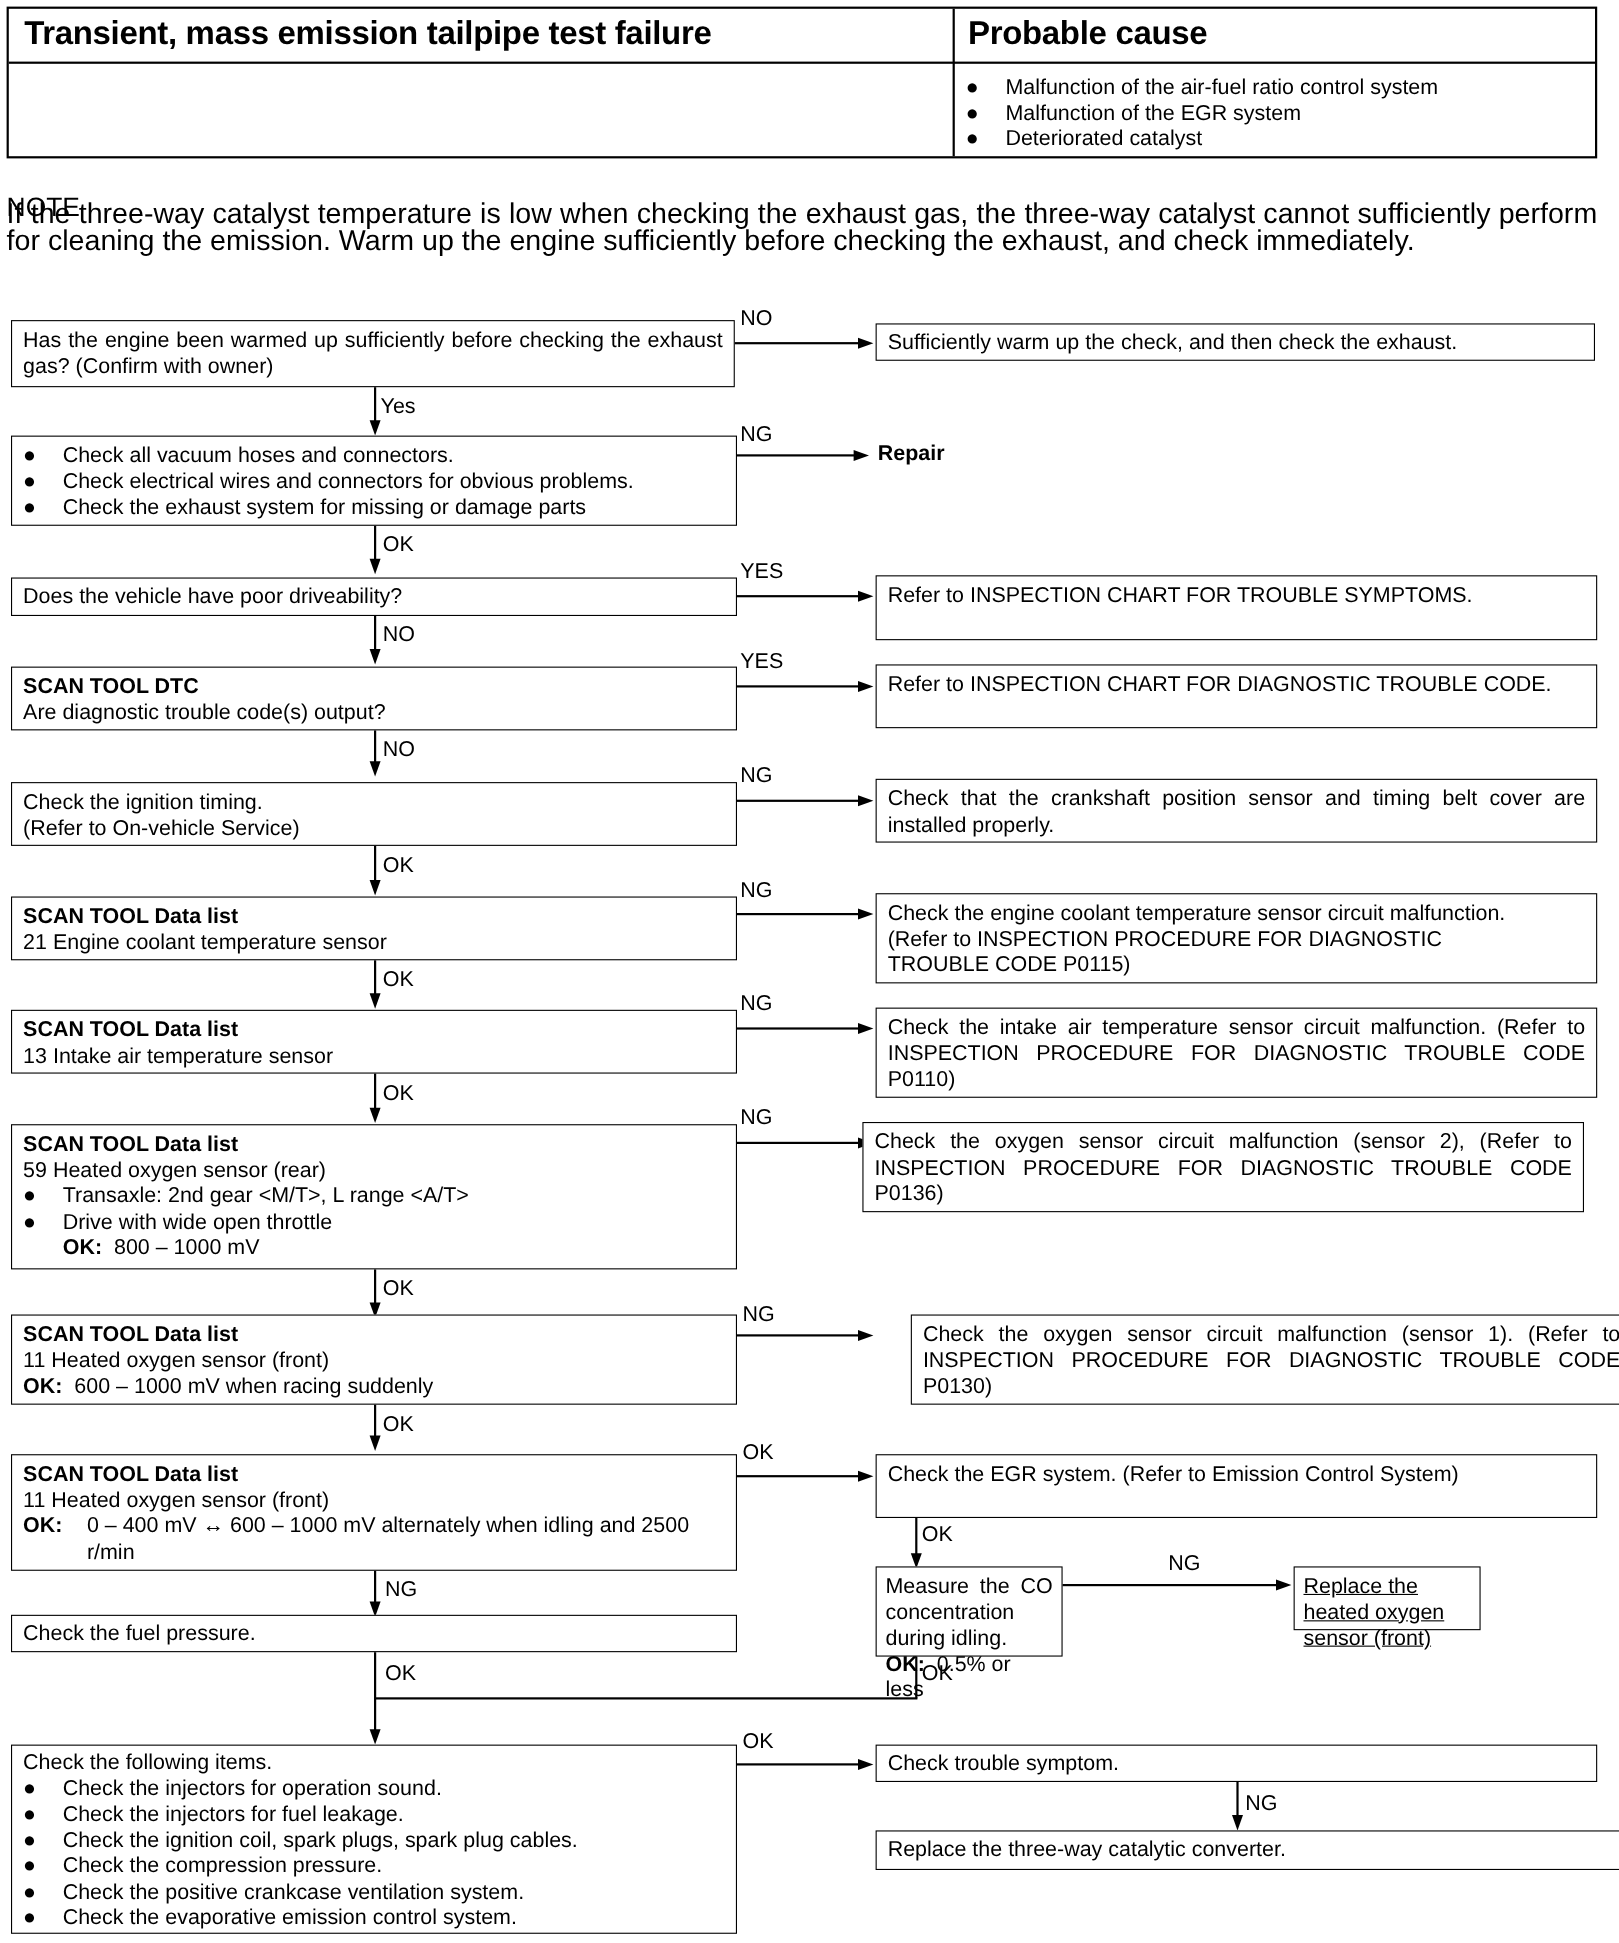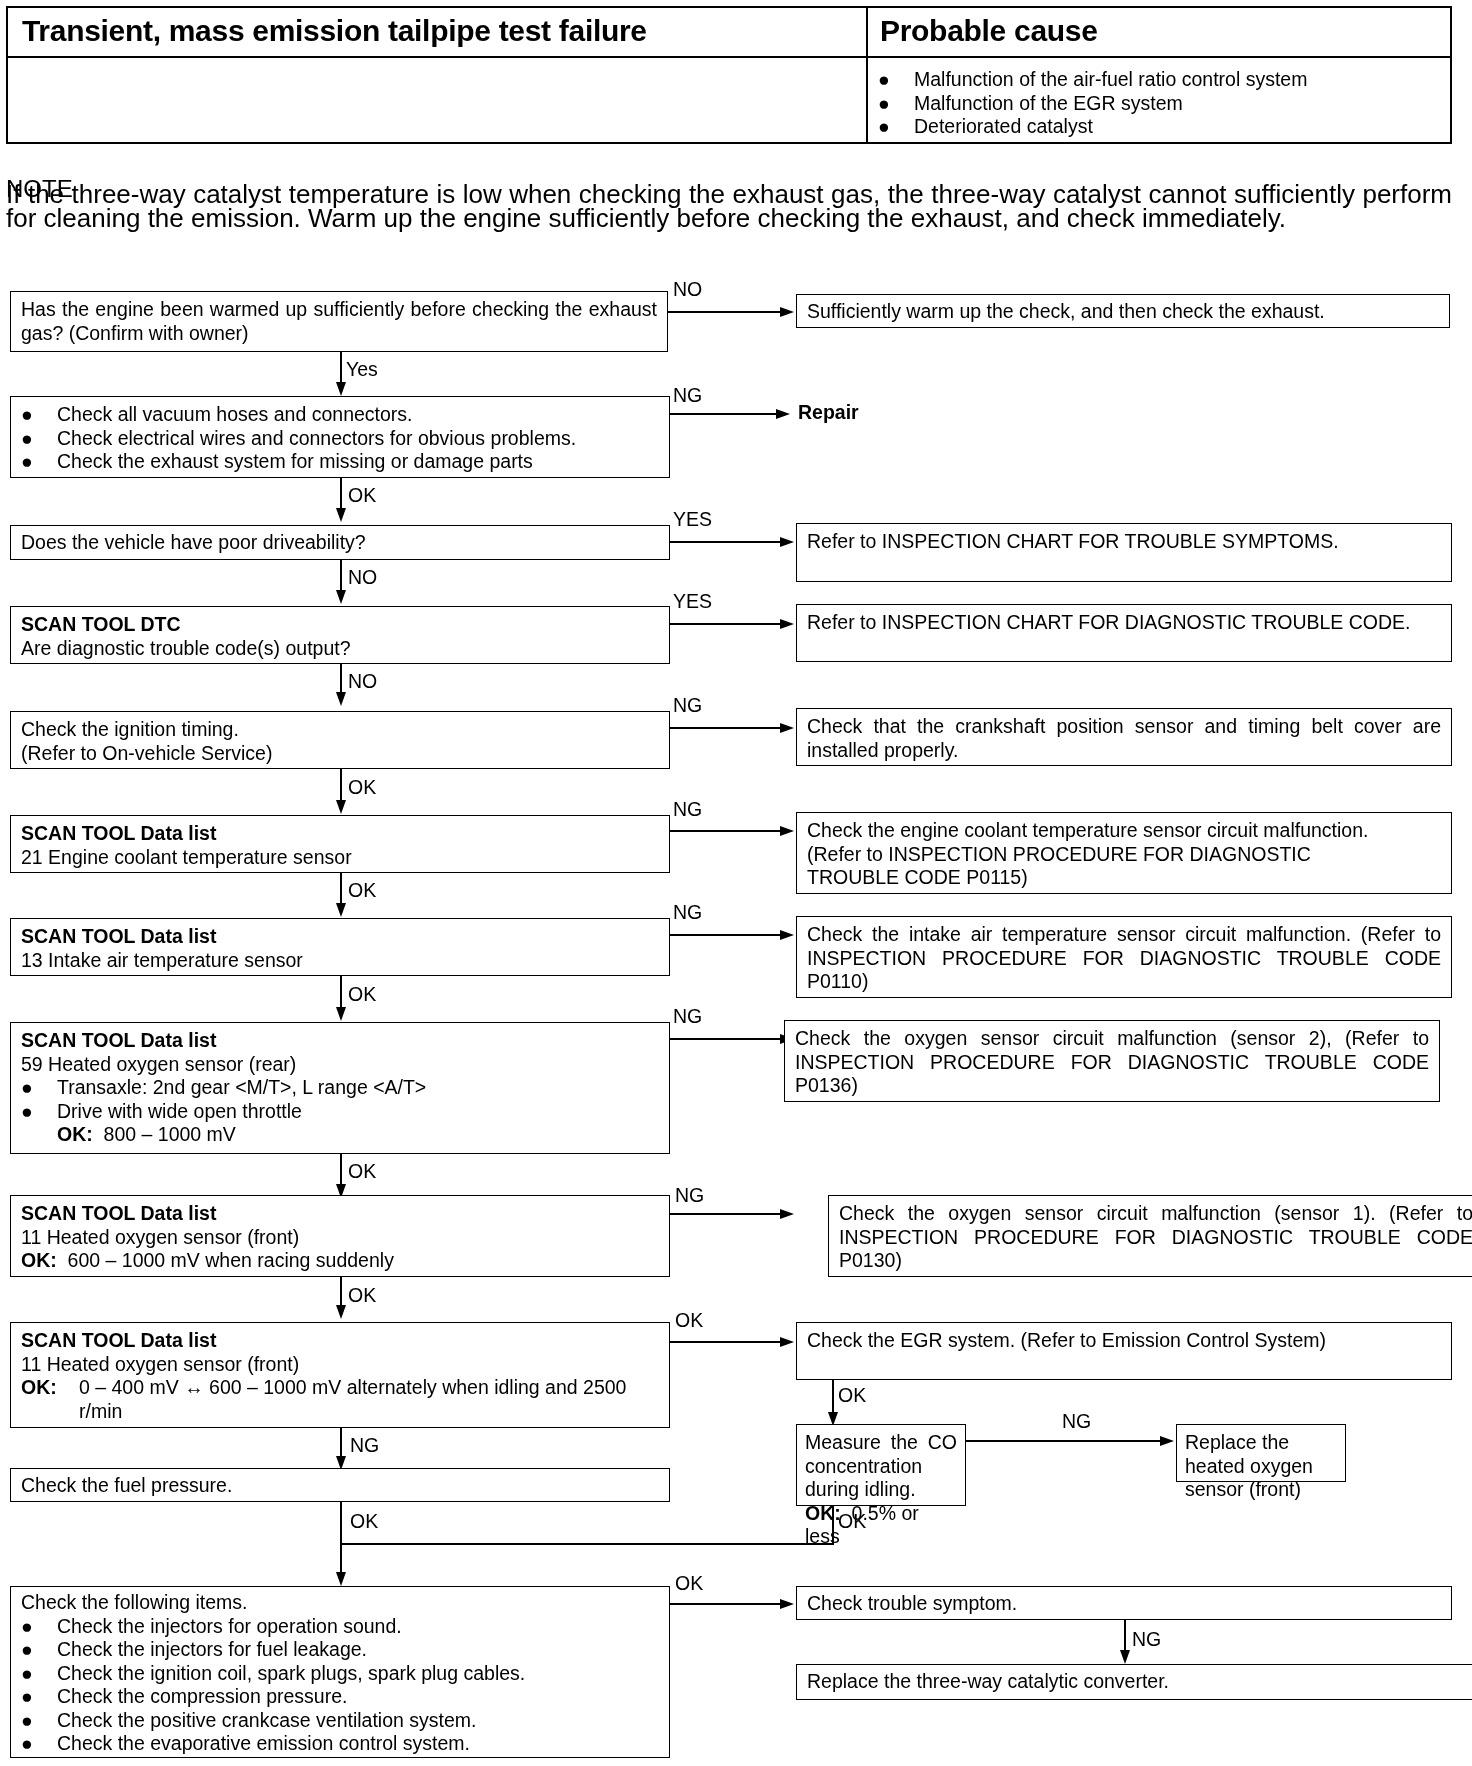--- a/index.html
+++ b/index.html
@@ -205,21 +205,21 @@
 <div class="ahd ahd2" style="left:828px;top:1412px;"></div>
 <div class="lbl" style="left:838px;top:1384px;">OK</div>
 
 <div class="box" style="left:796px;top:1424px;width:170px;height:82px;padding:6px 8px;">
   <div class="just">Measure the CO concentration during idling.</div>
   <div><b>OK:</b>&nbsp;&nbsp;<span>0.5% or less</span></div>
 </div>
 <div class="lbl" style="left:1062px;top:1410px;">NG</div>
 <div class="line" style="left:966px;top:1440px;width:200px;height:1.5px;"></div>
 <div class="ahd ahr" style="left:1160px;top:1436px;"></div>
-<div class="box" style="left:1176px;top:1424px;width:170px;height:58px;padding:6px 8px;">Replace the heated oxygen sensor (front)</div>
+<div class="box" style="left:1176px;top:1424px;width:170px;height:58px;padding:6px 8px;text-decoration:underline;">Replace the heated oxygen sensor (front)</div>
 <div class="line" style="left:832px;top:1506px;width:1.5px;height:38px;"></div>
 <div class="lbl" style="left:838px;top:1510px;">OK</div>
 
 <div class="box" style="left:10px;top:1468px;width:660px;height:34px;padding-top:5px;">Check the fuel pressure.</div>
 <div class="line" style="left:340px;top:1502px;width:1.5px;height:76px;"></div>
 <div class="line" style="left:340px;top:1543px;width:494px;height:1.5px;"></div>
 <div class="ahd ahd2" style="left:336px;top:1572px;"></div>
 <div class="lbl" style="left:350px;top:1510px;">OK</div>
 
 <div class="box" style="left:10px;top:1586px;width:660px;height:172px;padding-top:4px;">

